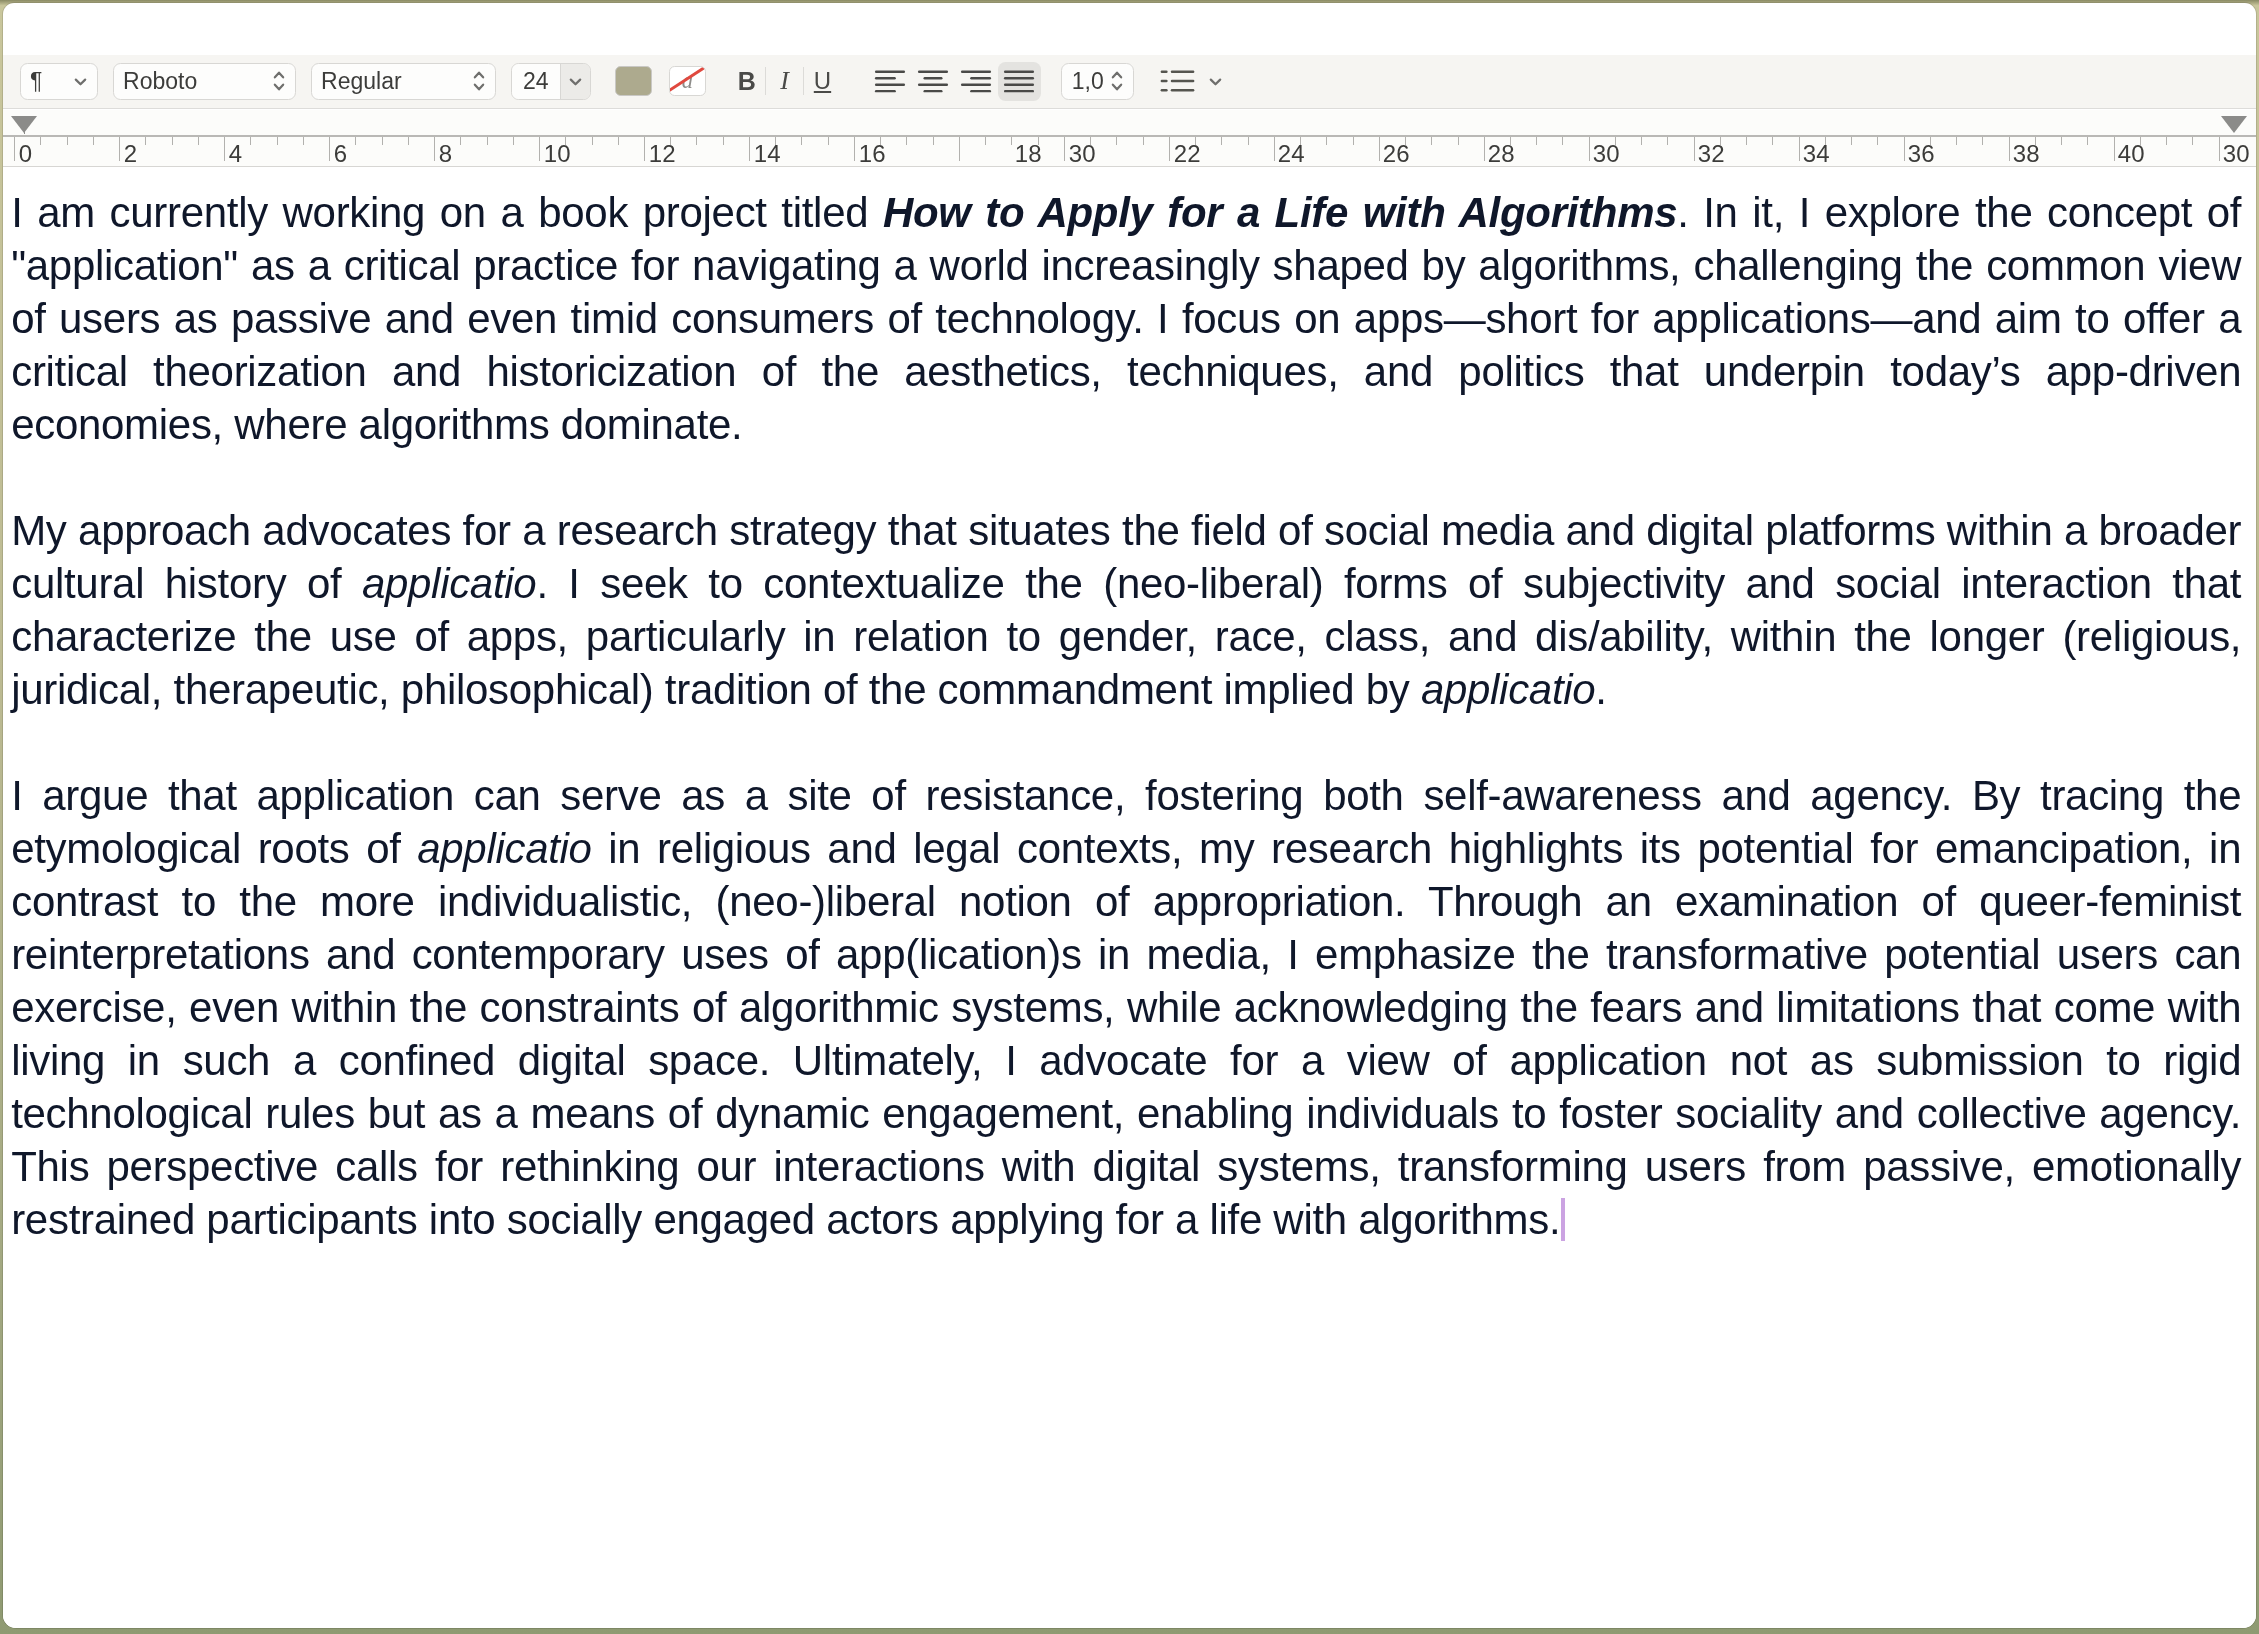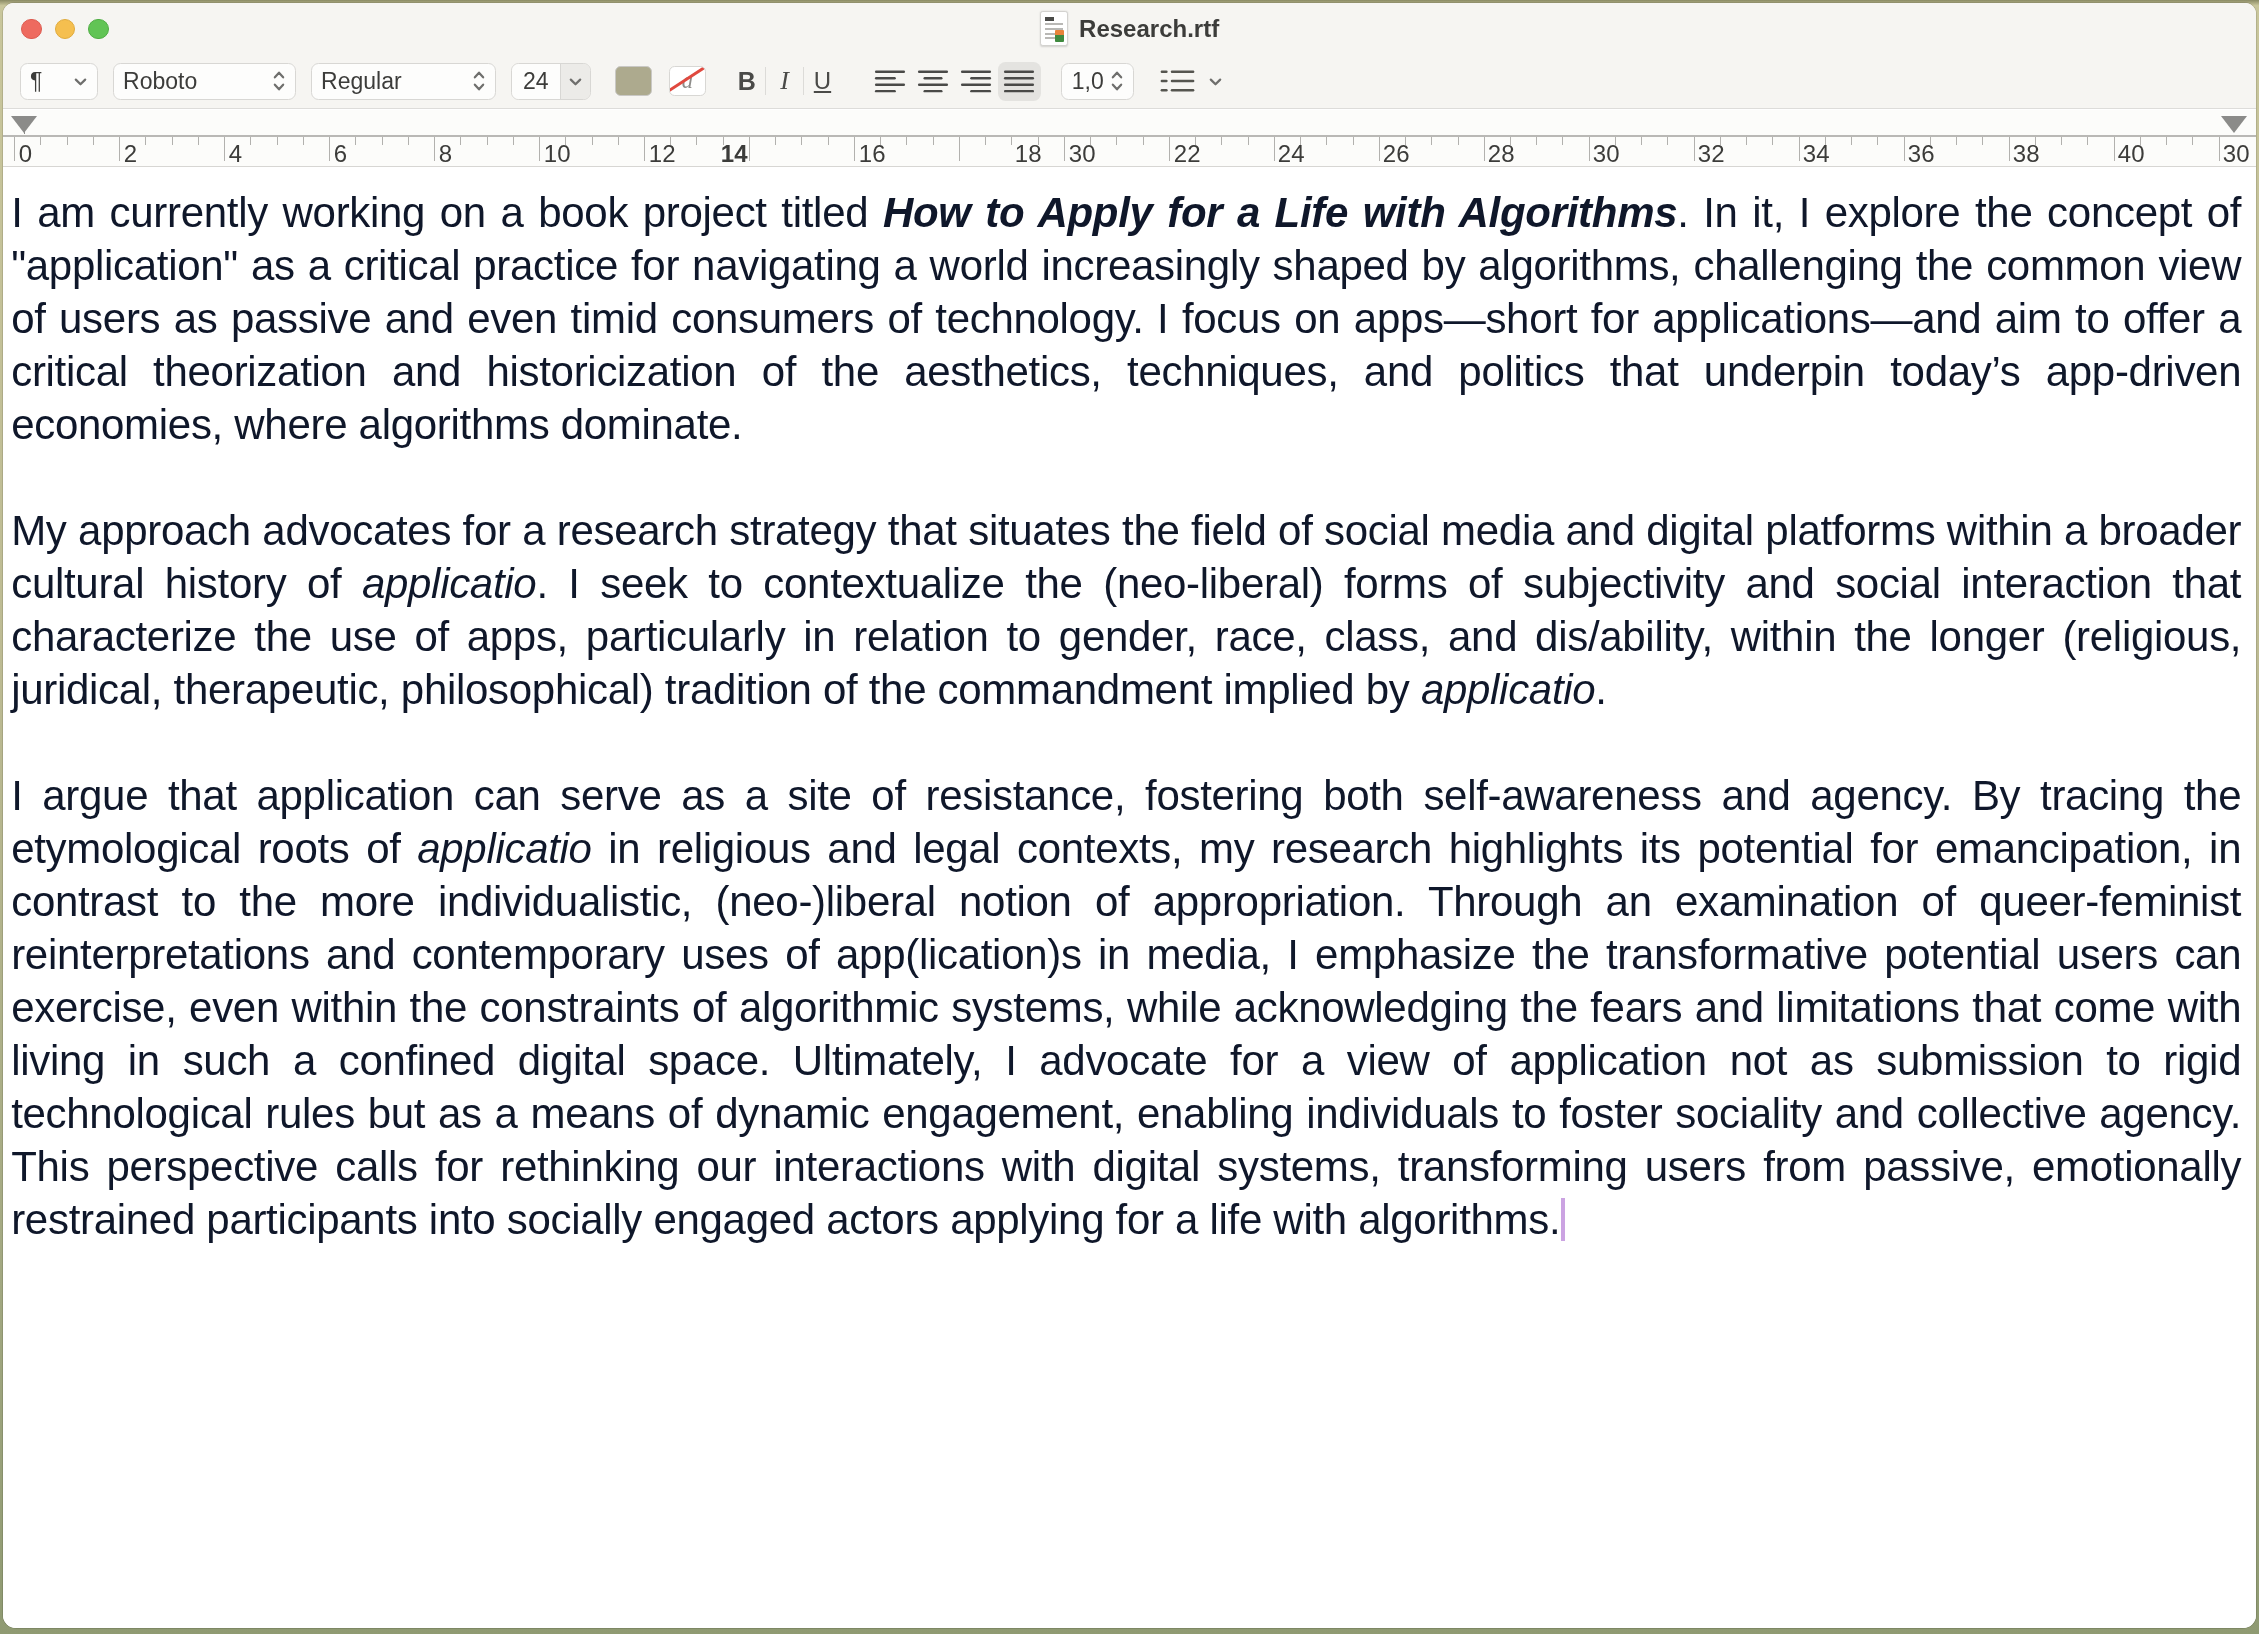--- a/index.html
+++ b/index.html
@@ -67,38 +67,20 @@
   .docarea p { font-size:42px; letter-spacing:-0.3px; line-height:53px; color:#0f172a; text-align:justify; margin-bottom:53px; }
   .docarea p span.bold-italic { font-weight:bold; font-style:italic; }
   .docarea p span.italic { font-style:italic; }
   .caret { display:inline-block; width:3.7px; height:43px; background:#cba3e2; vertical-align:-6.5px; margin-left:0.9px; }
 </style>
 </head>
 <body>
 
 <div class="window">
 
-  <div class="titlebar">
-    <div class="traffic">
-      <div class="light red"></div>
-      <div class="light yellow"></div>
-      <div class="light green"></div>
-    </div>
-    <div class="titlewrap">
-      <div class="doc-icon">
-        <i class="hd"></i>
-          <i class="l1"></i>
-          <i class="l2"></i>
-          <i class="l3"></i>
-          <i class="l4"></i>
-        <span class="img"></span>
-      </div>
-      <div class="wintitle">Research.rtf</div>
-    </div>
-  </div>
 
   <div class="toolbar">
     <div class="tb-box" style="margin-left:17px; width:78px;">
       <span>¶</span>
       <span class="chev">
         <svg viewBox="0 0 16 16">
             <path class="stroke" d="M3 6 L8 11 L13 6"></path>
           </svg>
       </span>
     </div>
@@ -240,21 +222,21 @@
       <div class="ticklabel" style="left: 541px;">10</div>
       <div class="tick minor" style="left: 562px;"></div>
       <div class="tick minor" style="left: 589px;"></div>
       <div class="tick minor" style="left: 615px;"></div>
       <div class="tick major" style="left: 641px;"></div>
       <div class="ticklabel" style="left: 646px;">12</div>
       <div class="tick minor" style="left: 667px;"></div>
       <div class="tick minor" style="left: 693px;"></div>
       <div class="tick minor" style="left: 720px;"></div>
       <div class="tick major" style="left: 746px;"></div>
-      <div class="ticklabel" style="left: 718px; font-weight: bold;">14</div>
+      <div class="ticklabel" style="left: 751px;">14</div>
       <div class="tick minor" style="left: 772px;"></div>
       <div class="tick minor" style="left: 798px;"></div>
       <div class="tick minor" style="left: 825px;"></div>
       <div class="tick major" style="left: 851px;"></div>
       <div class="ticklabel" style="left: 856px;">16</div>
       <div class="tick minor" style="left: 877px;"></div>
       <div class="tick minor" style="left: 903px;"></div>
       <div class="tick minor" style="left: 930px;"></div>
       <div class="tick major" style="left: 956px;"></div>
       <div class="ticklabel" style="left: 1012px;">18</div>

